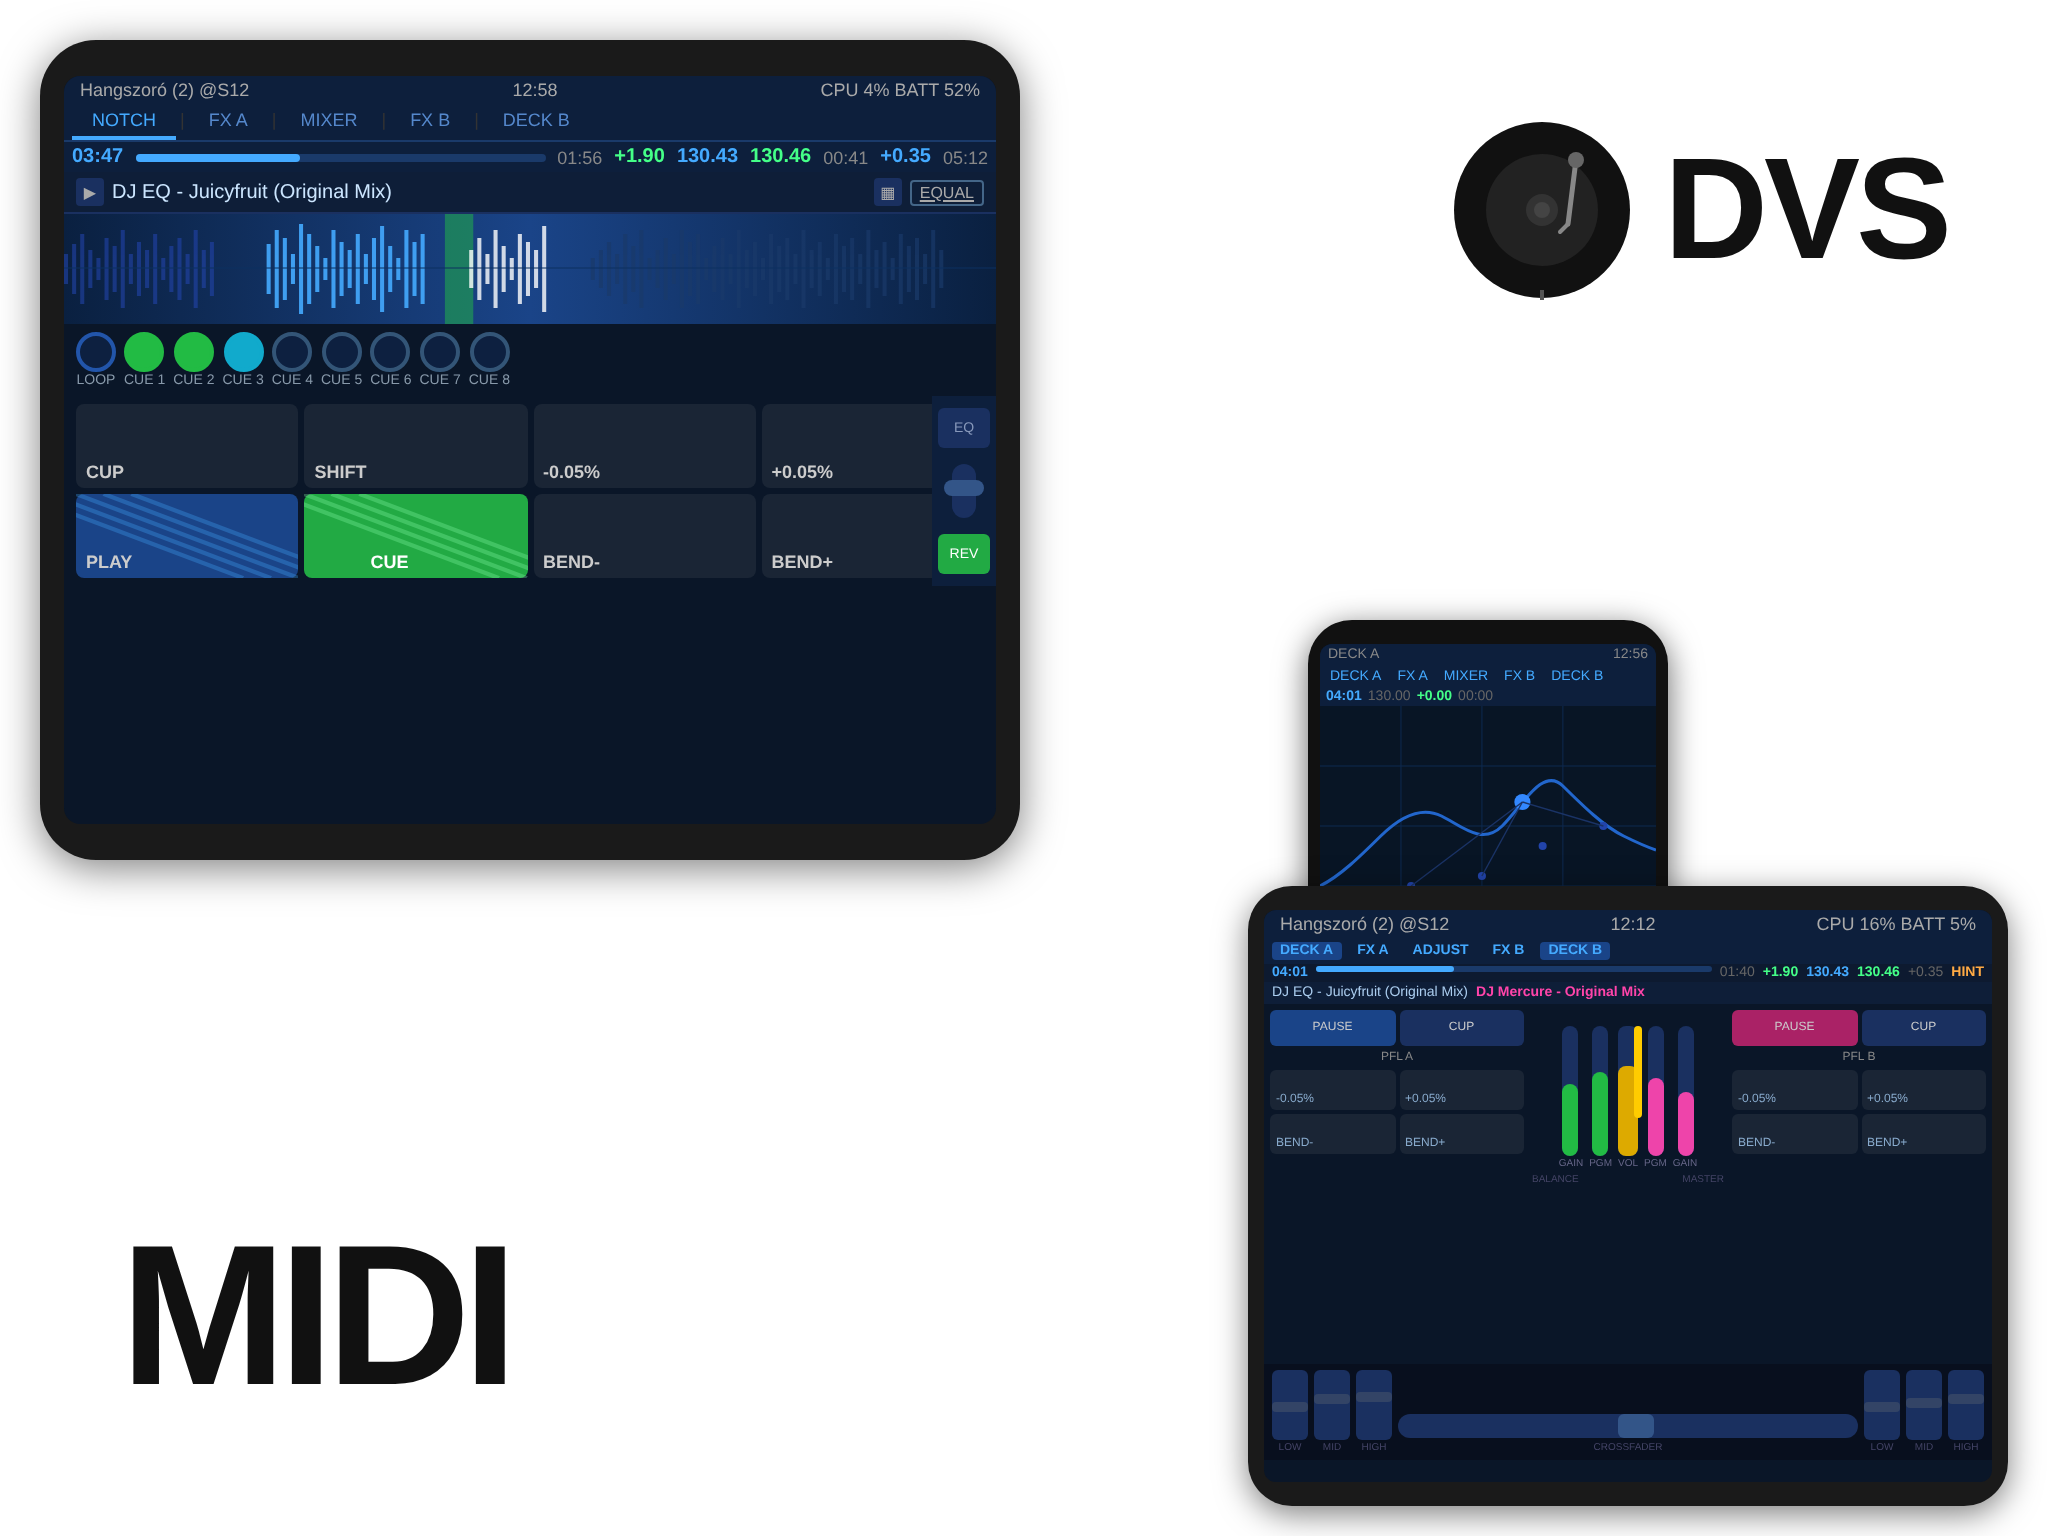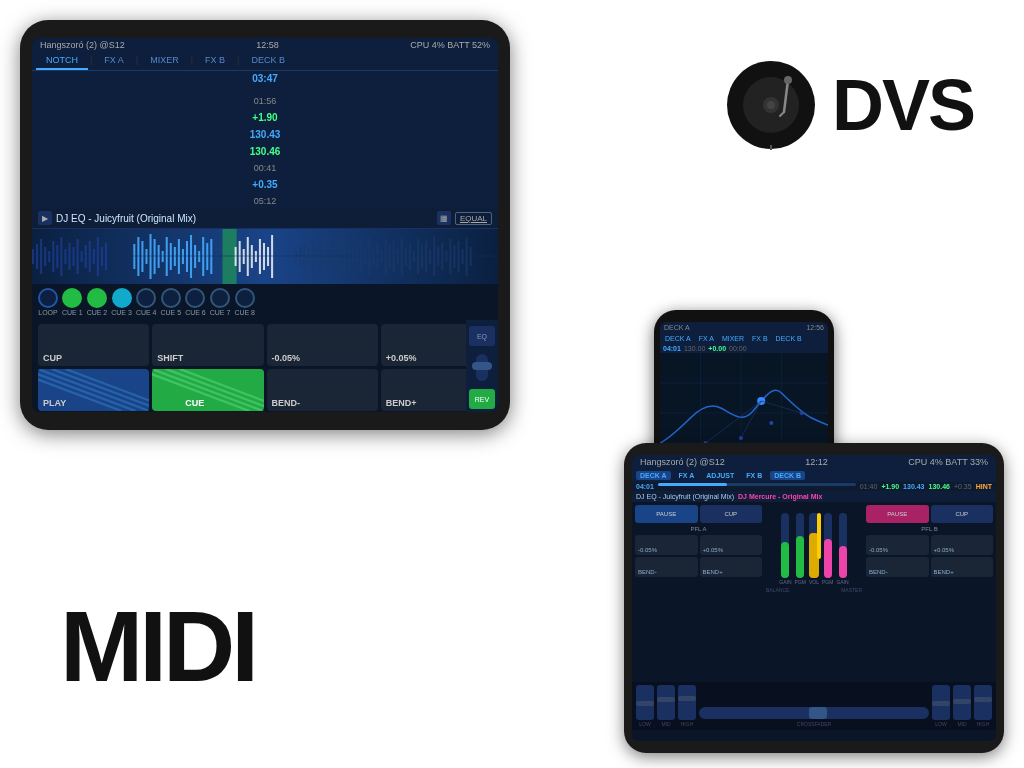--- a/index.html
+++ b/index.html
@@ -61,21 +61,20 @@
 
     
     .time-row {
       display: flex;
       background: #0d1f3c;
       padding: 2px 4px;
       font-size: 9px;
       color: #888;
       gap: 6px;
       align-items: center;
-      flex-direction: column;
     }
     .time-val { color: #44aaff; font-weight: bold; font-size: 10px; }
     .time-val.green { color: #44ff88; }
     .progress-bar-container {
       flex: 1;
       height: 4px;
       background: #1a3a6a;
       border-radius: 2px;
       position: relative;
     }
@@ -348,21 +347,21 @@
       width: 22px;
       height: 22px;
       background: #222;
       border-radius: 50%;
       border: 2px solid #333;
     }
 
     
     .midi-section {
       position: absolute;
-      bottom: 64px;
+      bottom: 52px;
       left: 60px;
     }
     .midi-text {
       font-size: 100px;
       font-weight: 900;
       color: #111;
       letter-spacing: -4px;
       font-family: Arial Black, sans-serif;
       text-transform: uppercase;
     }
@@ -853,21 +852,21 @@
 <div class="midi-section">
   <span class="midi-text">midi</span>
 </div>
 
 <div class="ipad-mini">
   <div class="screen">
 
     <div class="status-bar">
       <span>Hangszoró (2) @S12</span>
       <span>12:12</span>
-      <span>CPU 4%  BATT 33%</span>
+      <span>CPU 16%  BATT 5%</span>
     </div>
 
     <div class="mini-header">
       <span class="mini-header-tab active">DECK A</span>
       <span class="mini-header-tab">FX A</span>
       <span class="mini-header-tab">ADJUST</span>
       <span class="mini-header-tab">FX B</span>
       <span class="mini-header-tab active">DECK B</span>
     </div>
 

